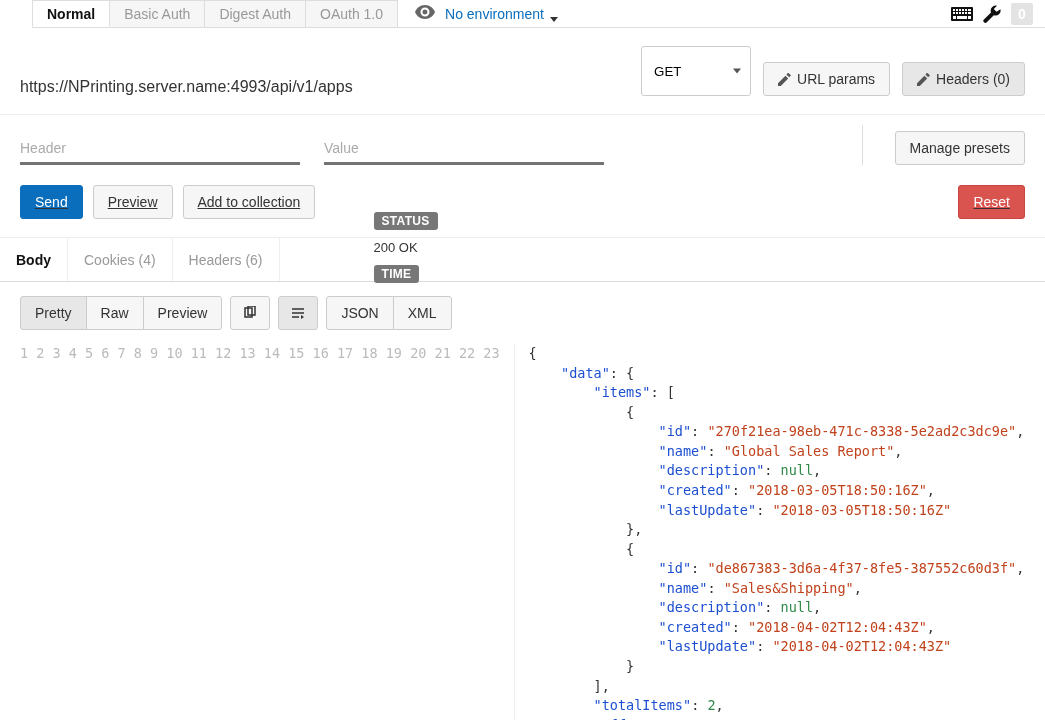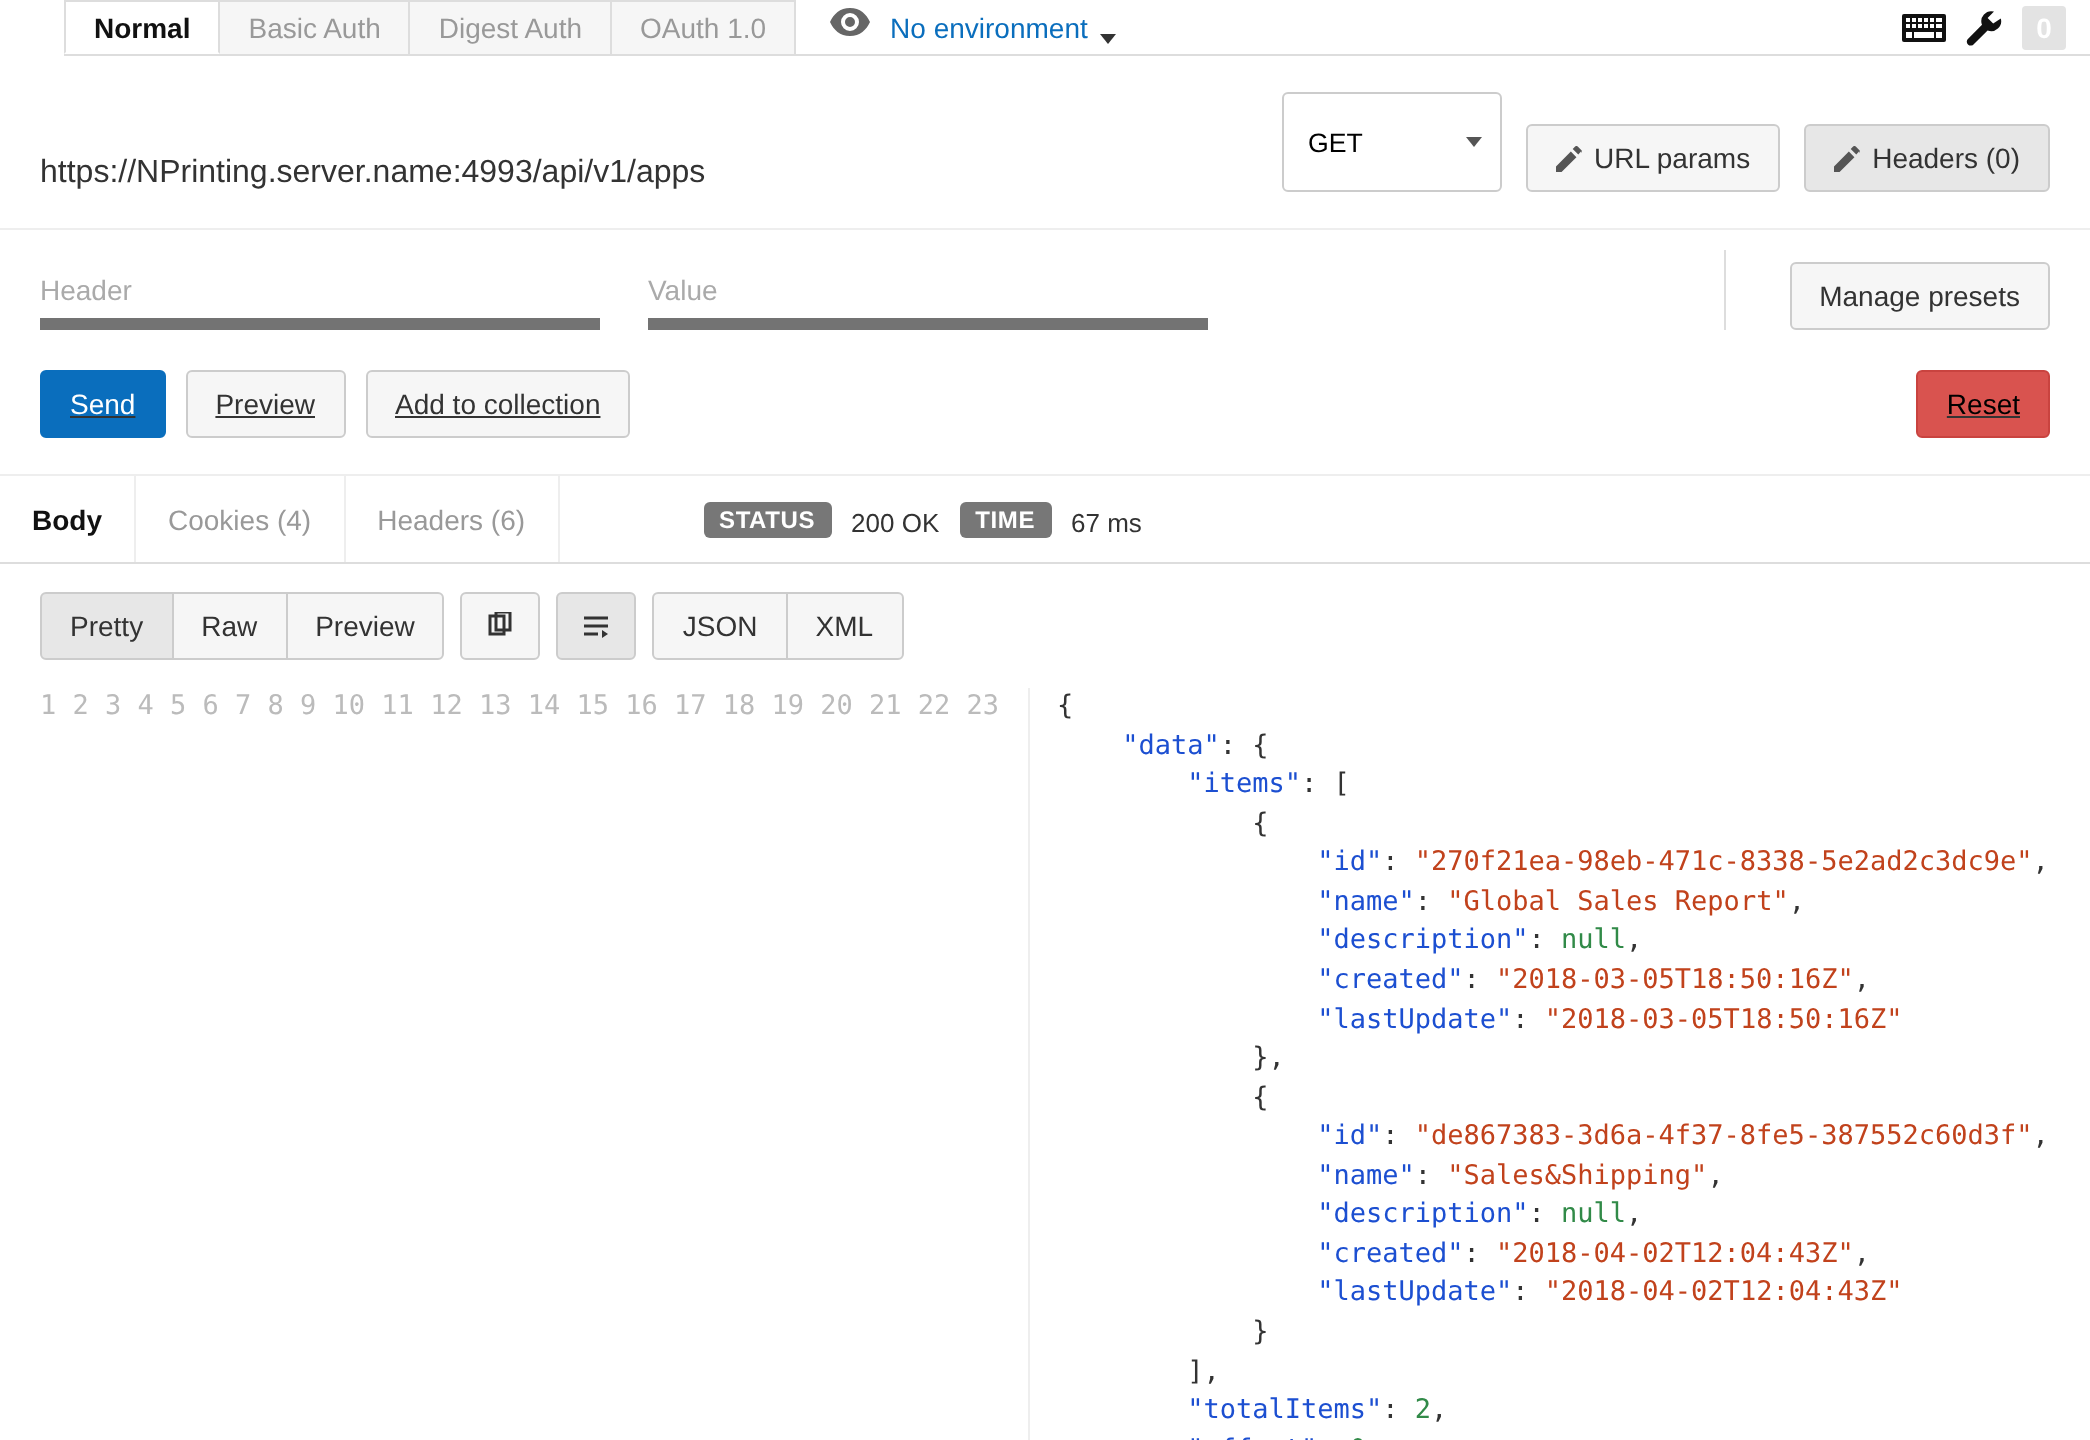--- a/index.html
+++ b/index.html
@@ -142,35 +142,35 @@
     background: #e7e7e7;
   }
   .btn.primary {
     background: #0a6ebd;
     border-color: #0a6ebd;
     color: #fff;
   }
   .btn.danger {
     background: #d9534f;
     border-color: #c9433f;
-    color: #000000;
+    color: #ffffff;
   }
   .edit-icon {
     width: 13px; height: 13px;
   }
   
   .headers-row {
     display: flex;
     align-items: flex-end;
     padding: 10px 20px 20px 20px;
     gap: 24px;
   }
   .kv-input {
     border: none;
-    border-bottom: 6px solid #737373;
+    border-bottom: 3px solid #737373;
     padding: 6px 0;
     width: 280px;
     font-size: 14px;
     color: #3b82f6;
   }
   .kv-input::placeholder { color: #aaa; }
   .kv-divider {
     border-left: 1px solid #ddd;
     height: 40px;
     margin: 0 8px 0 auto;
@@ -200,24 +200,25 @@
     color: #999;
     border-right: 1px solid #eee;
     cursor: pointer;
   }
   .resp-tab.active {
     color: #111;
     font-weight: bold;
   }
   .status-area {
     display: flex;
-    align-items: flex-end;
+    align-items: flex-start;
     gap: 10px;
-    margin-left: 72px;
+    margin-left: 94px;
     font-size: 13px;
+    flex-direction: column;
   }
   .pill {
     background: #777;
     color: #fff;
     border-radius: 3px;
     padding: 2px 8px;
     font-size: 12px;
     font-weight: bold;
     letter-spacing: 0.3px;
   }

